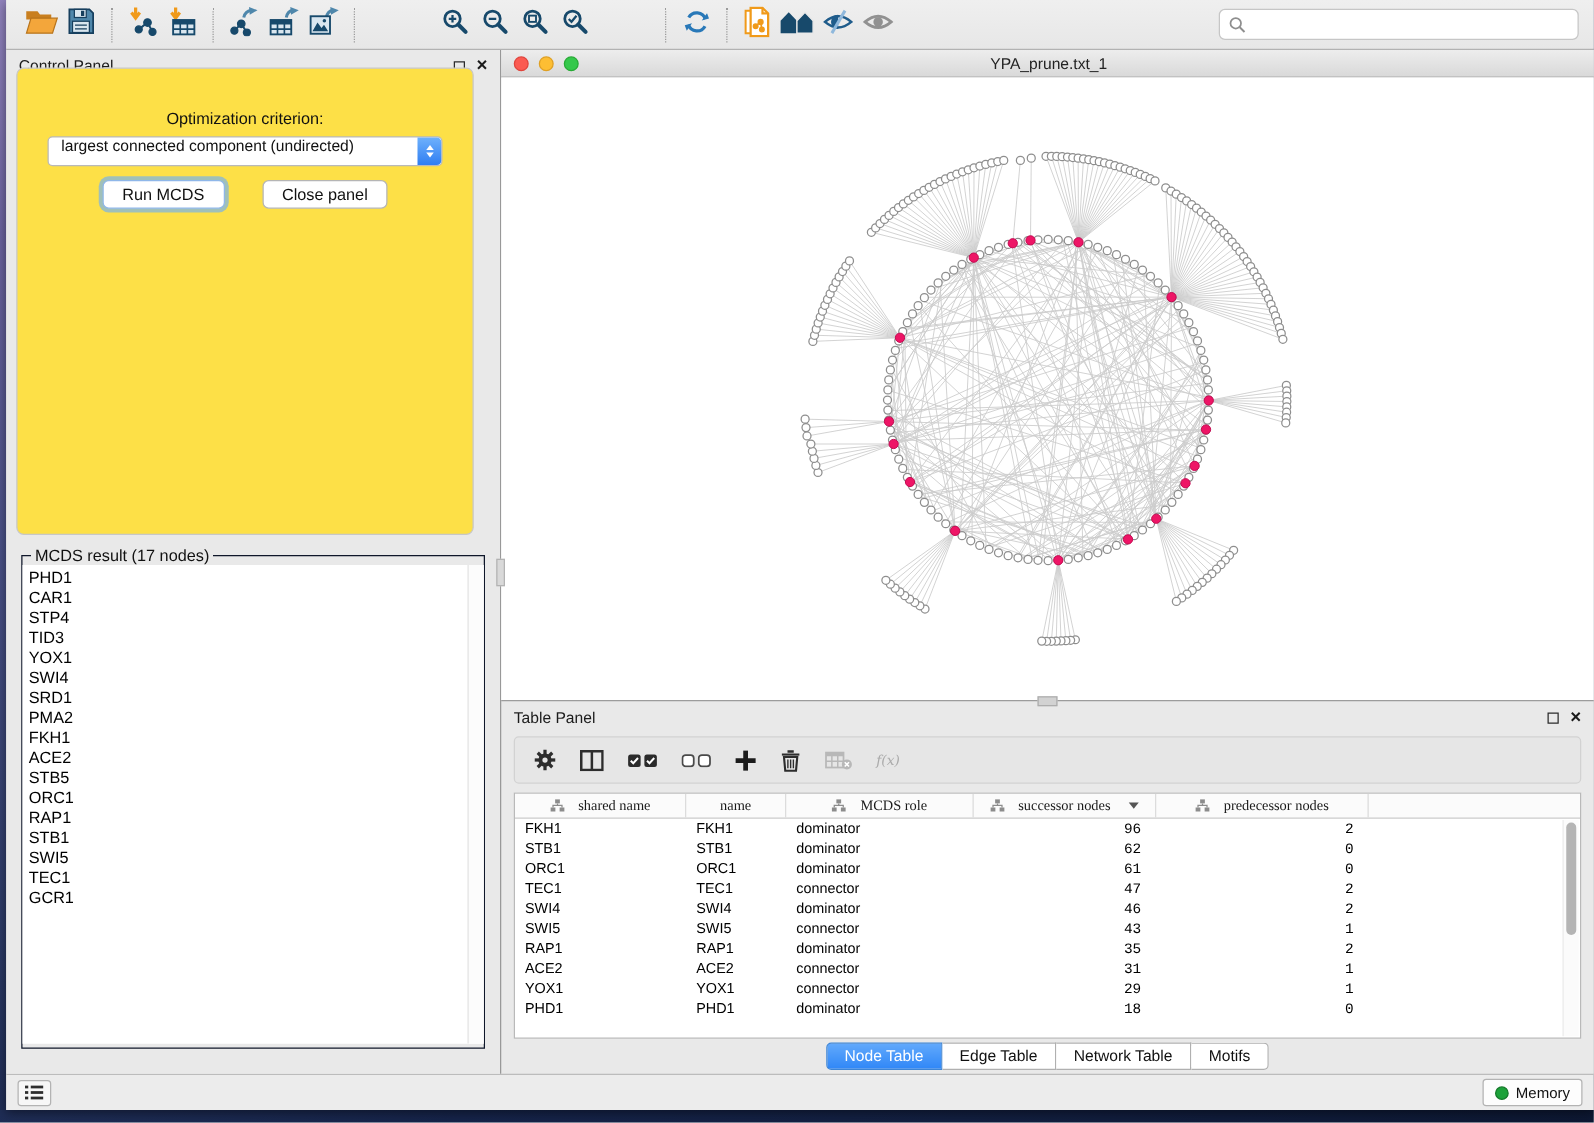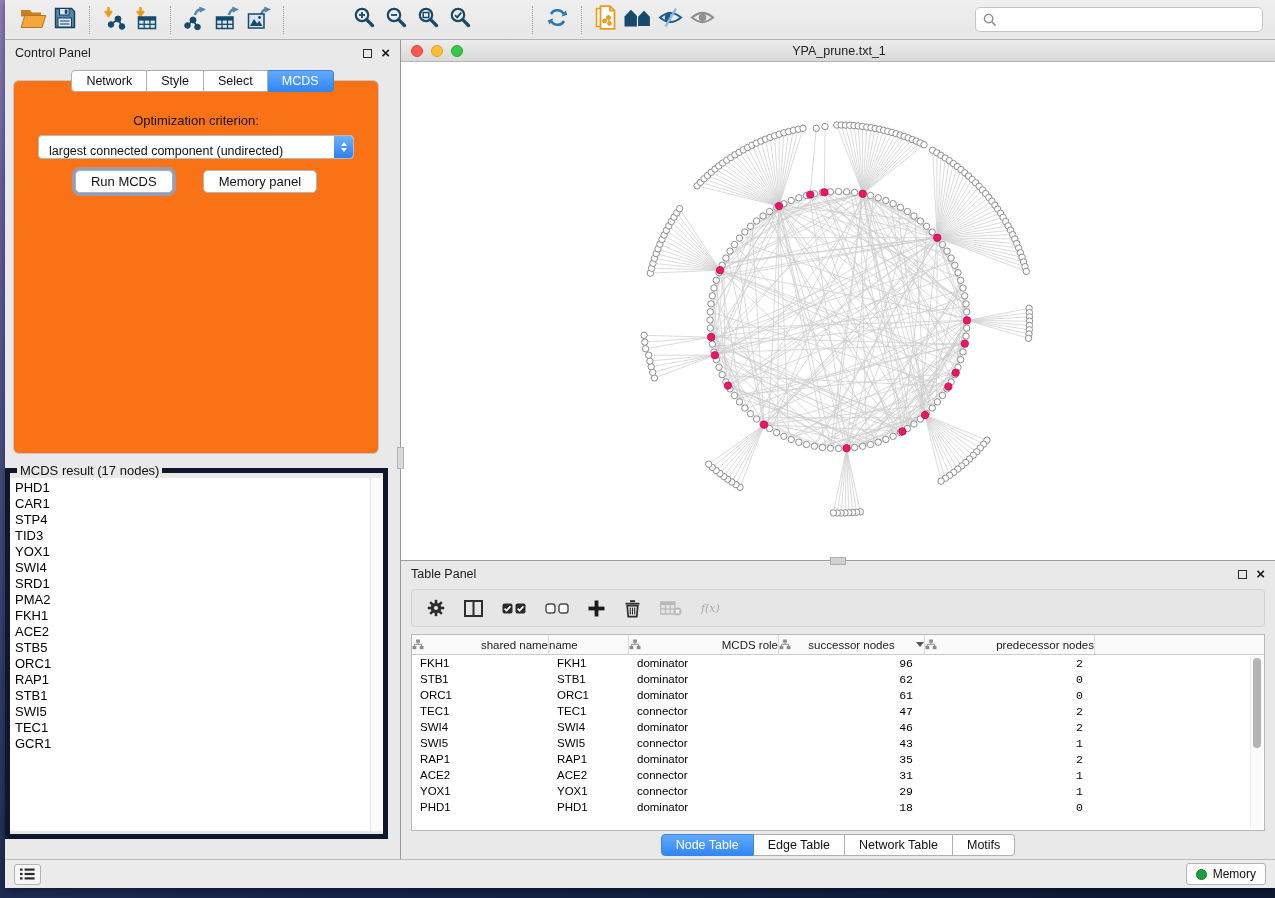--- a/index.html
+++ b/index.html
@@ -27,31 +27,31 @@
   .control-panel { width:396px; flex:0 0 396px; background:#e9e9e9; border-right:1px solid #989898; display:flex; flex-direction:column; position:relative; }
   .panel-header { height:26px; flex:0 0 26px; display:flex; align-items:center; padding:0 10px; font-size:12.5px; color:#1c1c1c; }
   .win-icons { margin-left:auto; display:flex; align-items:center; gap:9px; }
   .float-icon { width:9px; height:9px; border:1.4px solid #2b2b2b; display:inline-block; }
   .close-icon { font-size:15px; font-weight:bold; color:#1a1a1a; line-height:10px; }
   .cp-tabs { display:flex; justify-content:center; position:relative; z-index:2; margin-top:4px; }
   .seg { height:22px; padding:0 14px; background:#fff; border:1px solid #b0b0b0; border-left:none; font-size:12.5px; color:#111; display:flex; align-items:center; font-family:"Liberation Sans",sans-serif; }
   .seg:first-child { border-left:1px solid #b0b0b0; border-radius:4px 0 0 4px; }
   .seg:last-child { border-radius:0 4px 4px 0; }
   .seg.active { background:linear-gradient(#62a9fc,#3087f7); border-color:#3d85d6; color:#fff; }
-  .cp-pane { margin:-12px 21px 0 8px; height:374px; flex:0 0 auto; border:1px solid #c7c7c7; border-radius:6px; background:#f97316; padding-top:32px; text-align:center; }
+  .cp-pane { margin:-12px 21px 0 8px; height:374px; flex:0 0 auto; border:1px solid #c7c7c7; border-radius:6px; background:#fde047; padding-top:32px; text-align:center; }
   .opt-label { font-size:13px; color:#111; }
-  .dropdown { margin:7px auto 0 auto; width:316px; height:24px; background:#fff; border:1px solid #b9b9b9; border-radius:4px; position:relative; display:flex; align-items:flex-end; padding:0 24px 0 10px; }
+  .dropdown { margin:7px auto 0 auto; width:316px; height:24px; background:#fff; border:1px solid #b9b9b9; border-radius:4px; position:relative; display:flex; align-items:flex-start; padding:0 24px 0 10px; }
   .dd-value { font-size:12.5px; color:#111; white-space:nowrap; }
   .dd-stepper { position:absolute; right:0; top:0; bottom:0; width:19px; background:linear-gradient(#6eb1fc,#2f7ef2); border-radius:0 3.5px 3.5px 0; display:flex; flex-direction:column; align-items:center; justify-content:center; gap:2px; }
   .tri-up { width:0; height:0; border-left:3.5px solid transparent; border-right:3.5px solid transparent; border-bottom:4.5px solid #fff; }
   .tri-dn { width:0; height:0; border-left:3.5px solid transparent; border-right:3.5px solid transparent; border-top:4.5px solid #fff; }
   .btn-row { margin-top:11px; display:flex; justify-content:center; gap:30px; }
   .btn { height:23px; padding:0 15px; background:#fff; border:1px solid #b5b5b5; border-radius:5px; font-size:13px; color:#111; font-family:"Liberation Sans",sans-serif; display:flex; align-items:center; }
   .btn.focused { box-shadow:0 0 0 3px rgba(110,175,248,.65); border-color:#8fb7e9; }
-  .mcds-box { margin:9px 12px 20px 0; flex:1; min-height:0; border:5px solid #0f172a; background:transparent; padding:0; }
+  .mcds-box { margin:9px 12px 20px 12px; flex:1; min-height:0; border:1px solid #0f172a; background:transparent; padding:0; }
   .mcds-box legend { font-size:13px; color:#111; margin-left:7px; padding:0 3px; }
   .mcds-list-wrap { height:calc(100% - 3px); background:#fff; position:relative; overflow:hidden; }
   .mcds-list { padding:2px 0 0 5px; }
   .mcds-item { font-size:13px; line-height:16px; color:#000; }
   .mcds-scroll { position:absolute; top:0; right:0; bottom:0; width:13px; background:#fcfcfc; border-left:1px solid #e4e4e4; }
   .v-handle { position:absolute; right:-4px; top:407px; width:7px; height:22px; background:#d9d9d9; border:1px solid #b3b3b3; z-index:5; }
 
   
   .right-col { flex:1; display:flex; flex-direction:column; min-width:0; background:#e9e9e9; }
   .net-window { height:521px; flex:0 0 521px; display:flex; flex-direction:column; position:relative; border-bottom:1px solid #9c9c9c; }
@@ -67,21 +67,21 @@
   .h-handle { position:absolute; bottom:-5px; left:50%; margin-left:-8px; width:16px; height:8px; background:#d2d2d2; border:1px solid #adadad; z-index:4; }
 
   
   .table-panel { flex:1; display:flex; flex-direction:column; min-height:0; background:#e9e9e9; }
   .tp-toolbar { height:38px; flex:0 0 38px; margin:2px 10px 0 10px; background:#e6e6e6; border:1px solid #d2d2d2; border-radius:4px; display:flex; align-items:center; gap:19px; padding:0 15px; }
   .tp-icon { display:flex; align-items:center; }
   .chk-pair { display:flex; gap:2px; }
   .fx-label { font-family:"DejaVu Serif", serif; font-style:italic; font-size:11px; color:#aaa; }
   .tp-table { margin:7px 10px 0 10px; flex:1; min-height:0; background:#fff; border:1px solid #b9b9b9; position:relative; overflow:hidden; }
   .thead { display:flex; height:20px; background:#fbfbfb; border-bottom:1px solid #ccc; align-items:stretch; }
-  .th { display:flex; align-items:center; justify-content:space-between; gap:11px; border-right:1px solid #dcdcdc; font-size:11.5px; color:#1a1a1a; position:relative; }
+  .th { display:flex; align-items:center; justify-content:center; gap:11px; border-right:1px solid #dcdcdc; font-size:11.5px; color:#1a1a1a; position:relative;font-family:Liberation Serif, serif; }
   .th-fill { flex:1; }
   .sort-tri { width:0; height:0; border-left:4px solid transparent; border-right:4px solid transparent; border-top:5px solid #555; margin-left:4px; }
   .tbody { }
   .trow { display:flex; height:16px; align-items:center; }
   .td { font-size:11.5px; color:#000; padding-left:8px; overflow:hidden; white-space:nowrap; }
   .td.num { text-align:right; padding-right:12px; padding-left:0;font-family:Liberation Mono, monospace; }
   .col0 { width:137px; } .col1 { width:80px; } .col2 { width:150px; } .col3 { width:146px; } .col4 { width:170px; }
   .tscroll { position:absolute; top:21px; right:1px; bottom:1px; width:13px; background:#fbfbfb; border-left:1px solid #ececec; }
   .tthumb { position:absolute; top:2px; left:2px; right:2px; height:90px; border-radius:5px; background:#b4b4b4; }
   .tp-tabs { height:28px; flex:0 0 28px; display:flex; justify-content:center; align-items:center; }
@@ -258,39 +258,33 @@
 
   <div class="main">
 
     <div class="control-panel">
       <div class="panel-header">
         <span>Control Panel</span>
         <span class="win-icons">
           <span class="float-icon"></span>
           <span class="close-icon">×</span>
         </span>
-      </div>
-      <div class="cp-tabs">
-        <div class="seg">Network</div>
-        <div class="seg">Style</div>
-        <div class="seg">Select</div>
-        <div class="seg active">MCDS</div>
       </div>
       <div class="cp-pane">
         <div class="opt-label">Optimization criterion:</div>
         <div class="dropdown">
           <span class="dd-value">largest connected component (undirected)</span>
           <span class="dd-stepper">
               <span class="tri-up"></span>
               <span class="tri-dn"></span>
             </span>
         </div>
         <div class="btn-row">
           <div class="btn focused">Run MCDS</div>
-          <div class="btn">Memory panel</div>
+          <div class="btn">Close panel</div>
         </div>
       </div>
       <fieldset class="mcds-box">
         <legend>MCDS result (17 nodes)</legend>
         <div class="mcds-list-wrap">
           <div class="mcds-list">
               <div class="mcds-item">PHD1</div>
               <div class="mcds-item">CAR1</div>
               <div class="mcds-item">STP4</div>
               <div class="mcds-item">TID3</div>

